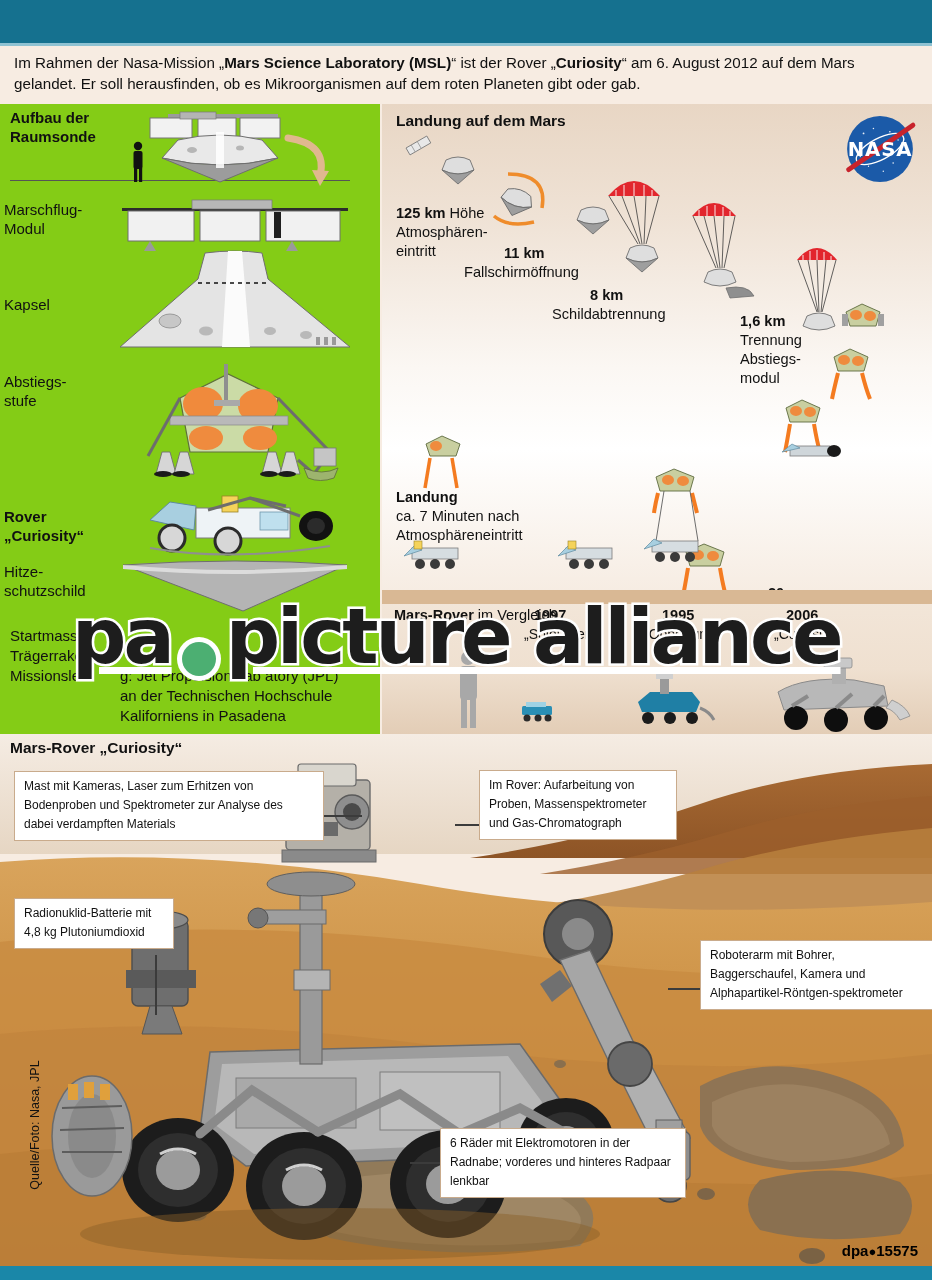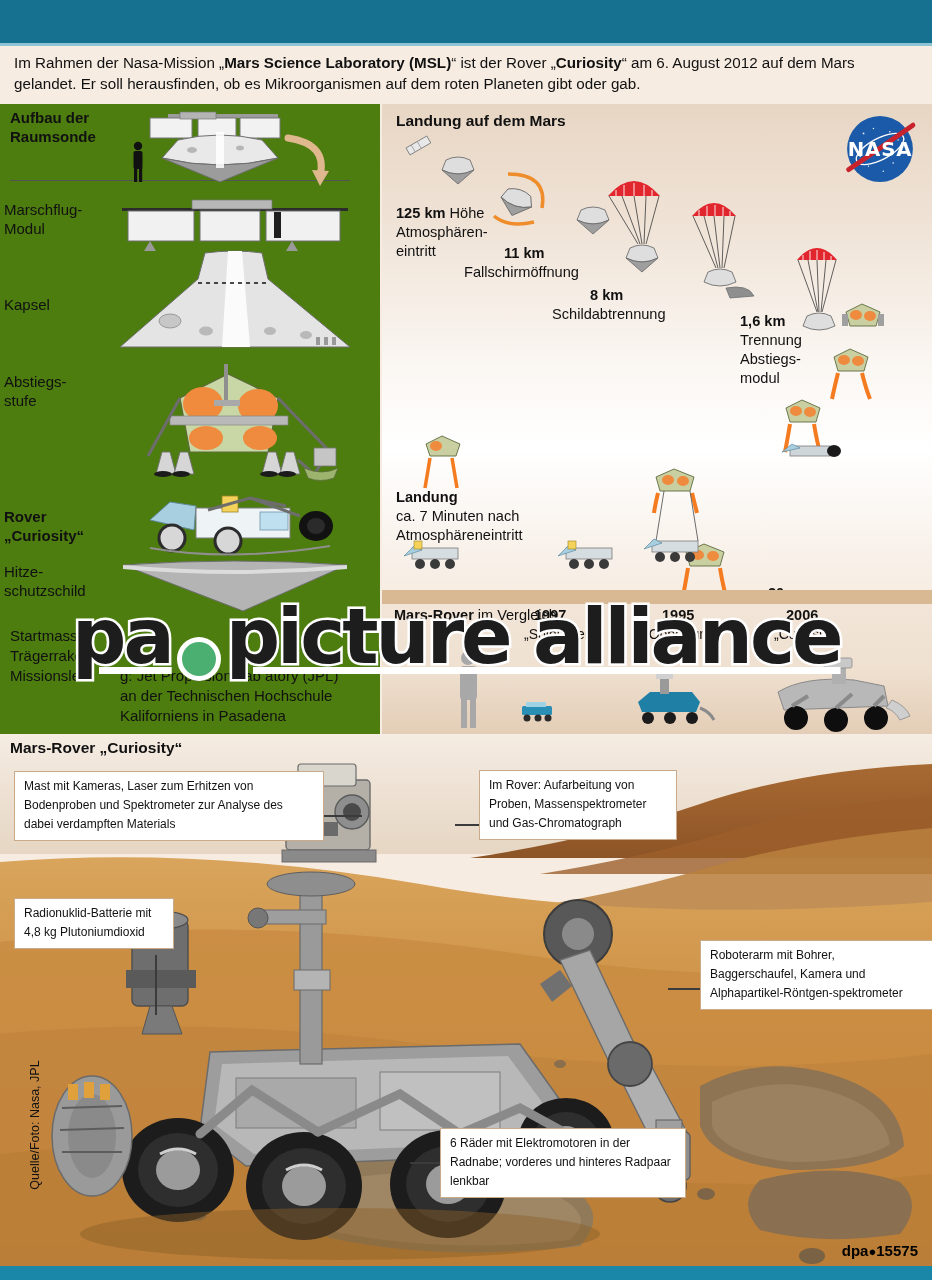--- a/index.html
+++ b/index.html
@@ -10,21 +10,21 @@
   
   #page{position:relative;width:932px;height:1280px;background:#f7ece2;overflow:hidden;}
   .header-bar{position:absolute;left:0;top:0;width:932px;height:43px;background:#15718f;}
   .header-title{position:absolute;left:14px;top:7px;font-size:25px;font-weight:bold;color:#fff;letter-spacing:-.2px;}
   .header-rule{position:absolute;left:0;top:43px;width:932px;height:3px;background:#8fc2d2;}
 
   .intro{position:absolute;left:14px;top:52px;width:890px;font-size:15.2px;line-height:21px;color:#111;}
   .intro b{font-weight:bold;}
 
   
-  .left-col{position:absolute;left:0;top:104px;width:380px;height:630px;background:#4d7c0f;}
+  .left-col{position:absolute;left:0;top:104px;width:380px;height:630px;background:#84cc16;}
   .lc-title{position:absolute;left:10px;top:4px;font-size:15px;font-weight:bold;line-height:19px;}
   .lc-label{position:absolute;left:4px;font-size:15px;line-height:19px;color:#111;}
   .lc-label.b{font-weight:bold;}
   .hairline{position:absolute;left:10px;width:340px;height:1px;background:#555;}
 
   .lc-foot{position:absolute;left:10px;font-size:15px;line-height:20px;white-space:pre;}
   .lc-foot-ind{position:absolute;left:120px;font-size:15px;line-height:20px;}
 
   
   .land-panel{position:absolute;left:382px;top:104px;width:550px;height:628px;

